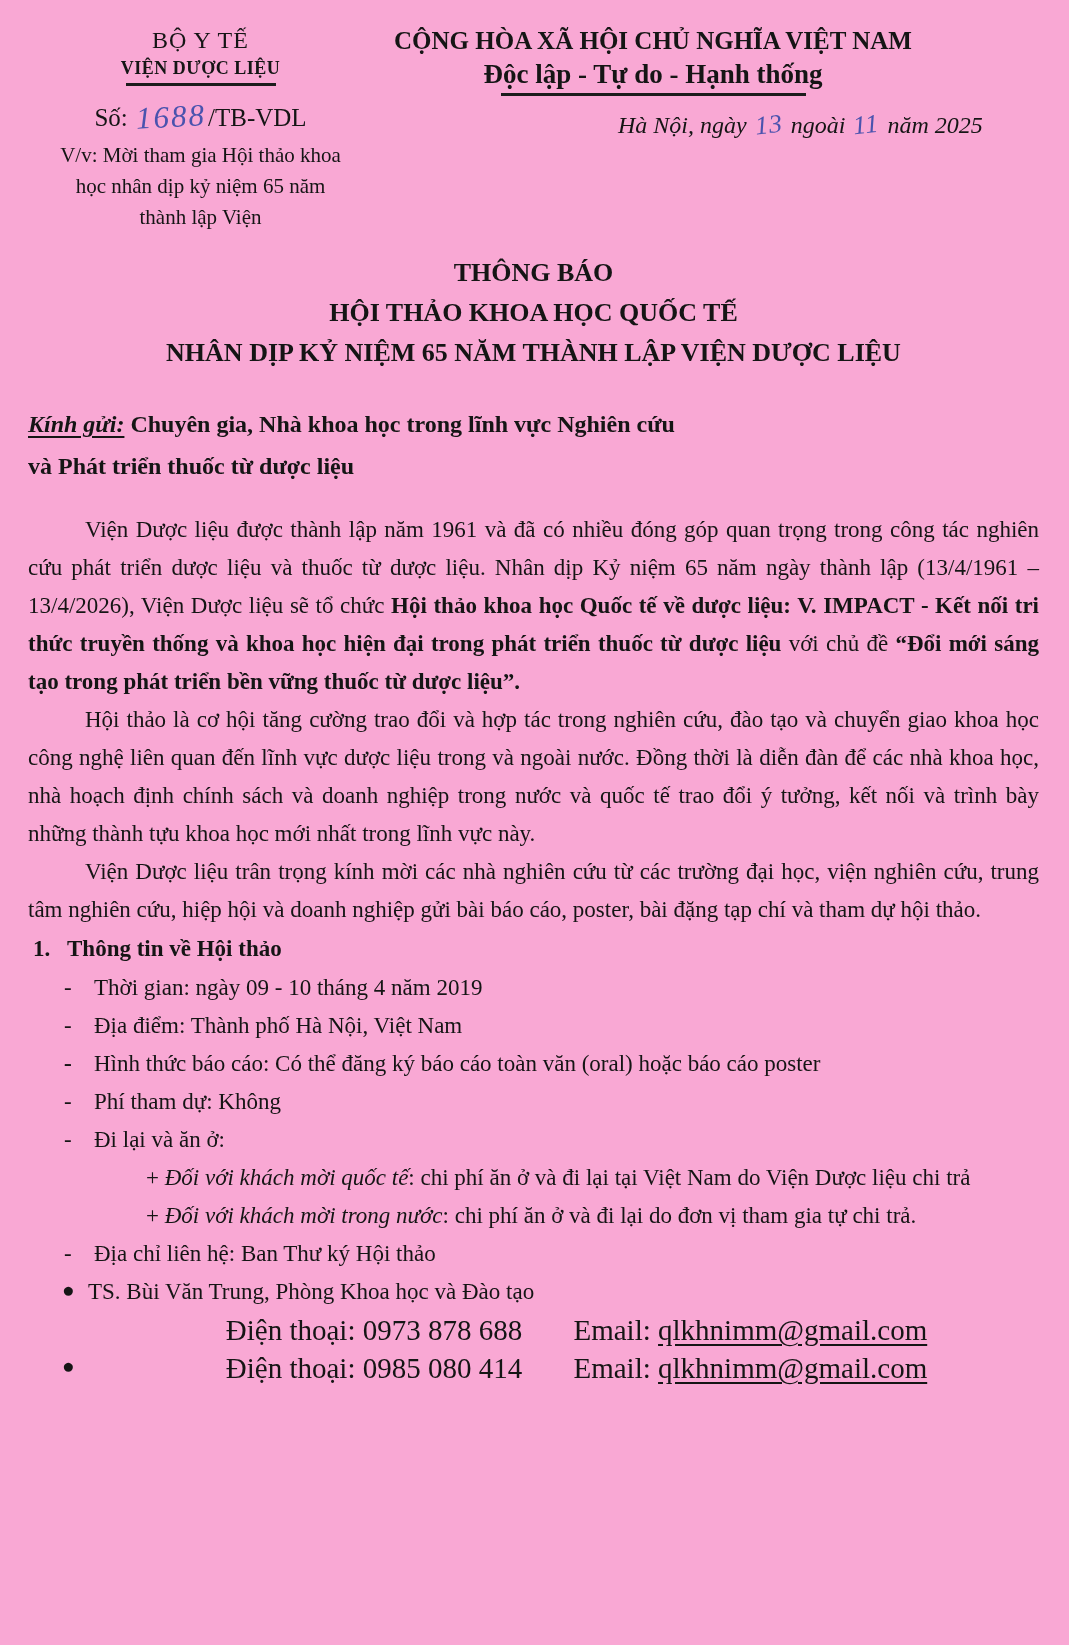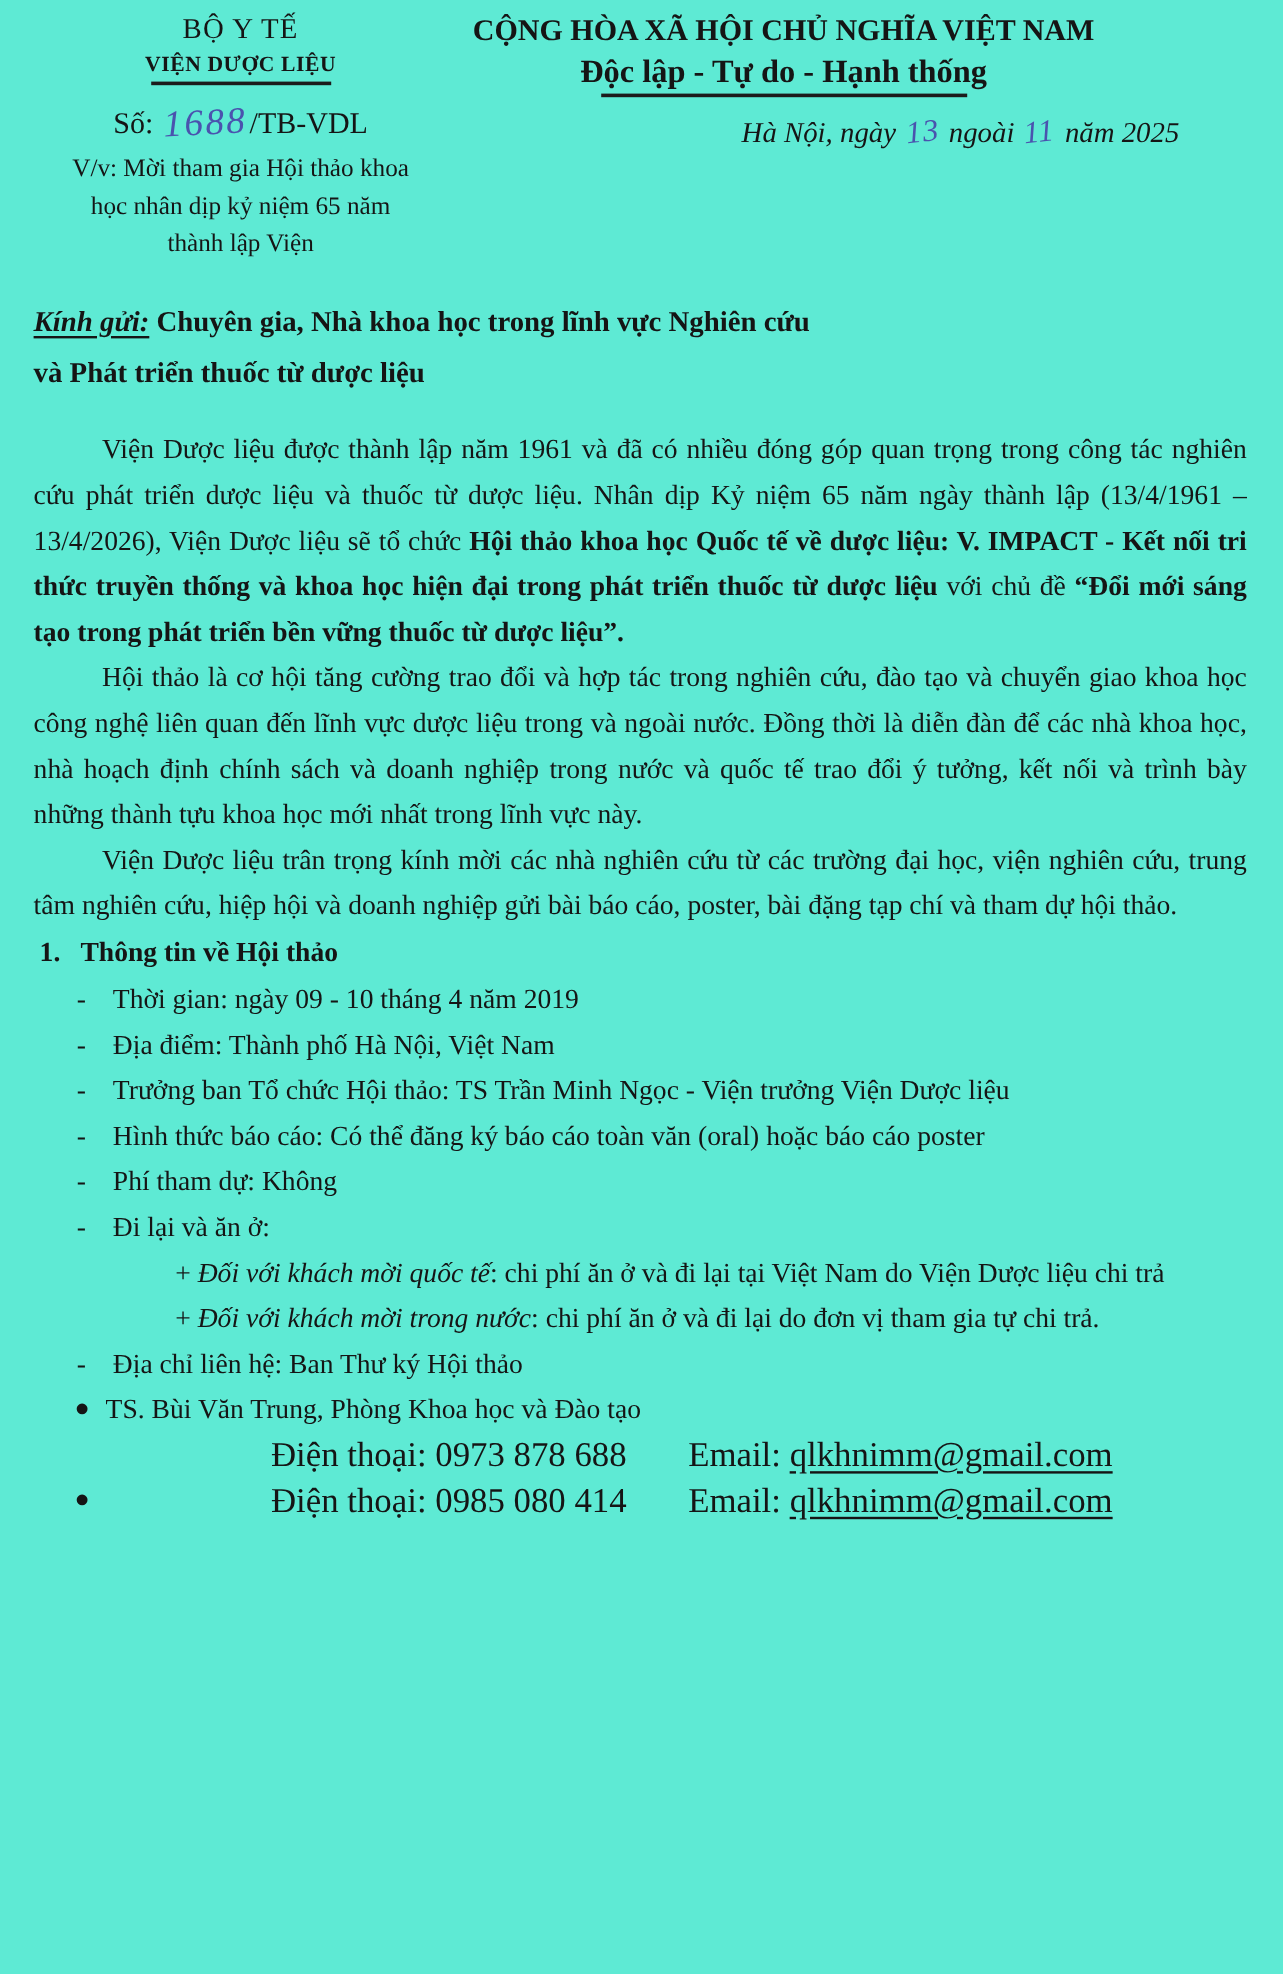--- a/index.html
+++ b/index.html
@@ -5,22 +5,22 @@
   * { margin: 0; padding: 0; box-sizing: border-box; }
   html, body { background: #ffffff; }
   body {
     width: 1069px; height: 1645px;
     font-family: "Liberation Serif", "DejaVu Serif", serif;
     color: #151515;
     overflow: hidden;
   }
   .page {
     width: 1069px; height: 1645px;
-    background: #5eead4;
-    padding: 12px 30px 0 28px;
+    background: #f9a8d4;
+    padding: 27px 30px 0 28px;
     position: relative;
   }
 
   
   .doc-header { display: flex; align-items: flex-start; }
   .hdr-left { width: 345px; text-align: center; flex-shrink: 0; }
   .hdr-right { width: 560px; text-align: center; }
 
   .ministry { font-size: 24px; letter-spacing: 1px; }
   .institute { font-size: 18px; font-weight: bold; letter-spacing: .5px; margin-top: 4px; }
@@ -92,38 +92,43 @@
       <div class="place-date">
         <span>Hà Nội, ngày</span>
         <span class="hw hw-day">13</span>
         <span>ngoài</span>
         <span class="hw hw-day">11</span>
         <span>năm 2025</span>
       </div>
     </div>
   </div>
 
+  <div class="title-block">
+    <div class="title-line">THÔNG BÁO</div>
+    <div class="title-line">HỘI THẢO KHOA HỌC QUỐC TẾ</div>
+    <div class="title-line">NHÂN DỊP KỶ NIỆM 65 NĂM THÀNH LẬP VIỆN DƯỢC LIỆU</div>
+  </div>
 
   <div class="salutation">
     <div><span class="salutation-label">Kính gửi:</span><span> Chuyên gia, Nhà khoa học trong lĩnh vực Nghiên cứu</span></div>
     <div>và Phát triển thuốc từ dược liệu</div>
   </div>
 
   <div class="body-text">
     <p class="para"><span>Viện Dược liệu được thành lập năm 1961 và đã có nhiều đóng góp quan trọng trong công tác nghiên cứu phát triển dược liệu và thuốc từ dược liệu. Nhân dịp Kỷ niệm 65 năm ngày thành lập (13/4/1961 – 13/4/2026), Viện Dược liệu sẽ tổ chức </span><b>Hội thảo khoa học Quốc tế về dược liệu: V. IMPACT - Kết nối tri thức truyền thống và khoa học hiện đại trong phát triển thuốc từ dược liệu</b><span> với chủ đề </span><b>“Đổi mới sáng tạo trong phát triển bền vững thuốc từ dược liệu”.</b></p>
     <p class="para">Hội thảo là cơ hội tăng cường trao đổi và hợp tác trong nghiên cứu, đào tạo và chuyển giao khoa học công nghệ liên quan đến lĩnh vực dược liệu trong và ngoài nước. Đồng thời là diễn đàn để các nhà khoa học, nhà hoạch định chính sách và doanh nghiệp trong nước và quốc tế trao đổi ý tưởng, kết nối và trình bày những thành tựu khoa học mới nhất trong lĩnh vực này.</p>
     <p class="para">Viện Dược liệu trân trọng kính mời các nhà nghiên cứu từ các trường đại học, viện nghiên cứu, trung tâm nghiên cứu, hiệp hội và doanh nghiệp gửi bài báo cáo, poster, bài đặng tạp chí và tham dự hội thảo.</p>
   </div>
 
   <div>
     <div class="section-heading"><span class="sec-no">1.</span><span>Thông tin về Hội thảo</span></div>
 
     <div class="dash-item"><span class="marker">-</span><span>Thời gian: ngày 09 - 10 tháng 4 năm 2019</span></div>
     <div class="dash-item"><span class="marker">-</span><span>Địa điểm: Thành phố Hà Nội, Việt Nam</span></div>
-    <div class="dash-item"><span class="marker">-</span><span>Trưởng ban Tổ chức Hội thảo: TS Trần Minh Ngọc - Viện trưởng Viện Dược liệu</span></div>
+    <div class="dash-item"><span class="marker">-</span></div>
     <div class="dash-item"><span class="marker">-</span><span>Hình thức báo cáo: Có thể đăng ký báo cáo toàn văn (oral) hoặc báo cáo poster</span></div>
     <div class="dash-item"><span class="marker">-</span><span>Phí tham dự: Không</span></div>
     <div class="dash-item"><span class="marker">-</span><span>Đi lại và ăn ở:</span></div>
 
     <div class="sub-item"><span>+</span> <span class="lead">Đối với khách mời quốc tế</span><span>: chi phí ăn ở và đi lại tại Việt Nam do Viện Dược liệu chi trả</span></div>
     <div class="sub-item"><span>+</span> <span class="lead">Đối với khách mời trong nước</span><span>: chi phí ăn ở và đi lại do đơn vị tham gia tự chi trả.</span></div>
 
     <div class="dash-item"><span class="marker">-</span><span>Địa chỉ liên hệ: Ban Thư ký Hội thảo</span></div>
 
     <div class="contact"><span class="marker">●</span><span>TS. Bùi Văn Trung, Phòng Khoa học và Đào tạo</span></div>

